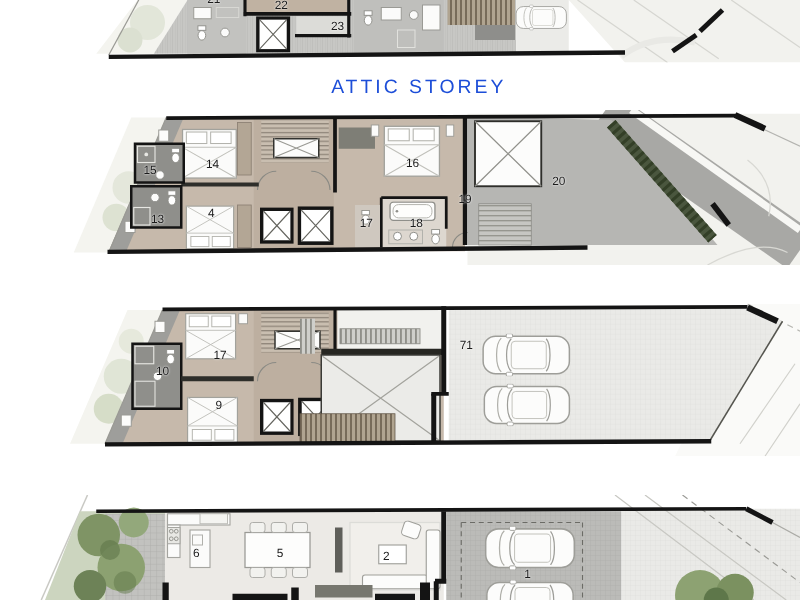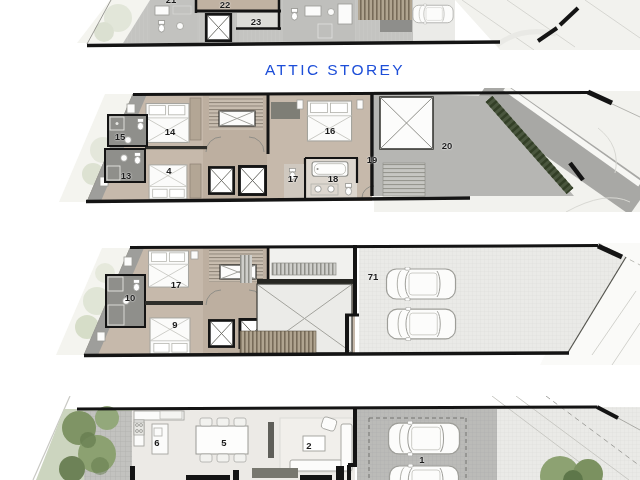--- a/index.html
+++ b/index.html
@@ -7,21 +7,21 @@
     position:relative;width:640px;height:480px;overflow:hidden;background:#ffffff;
     font-family:"Liberation Sans",sans-serif;
   }
   .plan-svg{position:absolute;left:0;display:block;}
   .storey-label{
     position:absolute;transform:translate(-50%,-50%);
     font-size:15.5px;letter-spacing:2.4px;color:#1d4ed8;font-weight:400;white-space:nowrap;
   }
   .rnum{
     position:absolute;transform:translate(-50%,-50%);
-    font-size:9.5px;font-weight:700;color:#1b1b1b;white-space:nowrap;line-height:1;
+    font-size:9.5px;font-weight:400;color:#1b1b1b;white-space:nowrap;line-height:1;
     text-shadow:0 0 2px rgba(255,255,255,.85),0 0 1px rgba(255,255,255,.85);
   }
 </style>
 </head>
 <body>
 
 <div class="sheet">
 
   <svg width="0" height="0" style="position:absolute" aria-hidden="true">
     <defs>
@@ -410,21 +410,21 @@
     <g>
       <path d="M77,13 L597,11" stroke="#141414" stroke-width="3" fill="none"></path>
       <path d="M597,11 L618,22" stroke="#141414" stroke-width="4"></path>
     </g>
   </svg>
 
   <div class="storey-label" style="left:335px;top:70px">ATTIC STOREY</div>
 
   <span class="rnum" style="left:171px;top:0px">21</span>
   <span class="rnum" style="left:225px;top:5px">22</span>
-  <span class="rnum" style="left:256px;top:22px">23</span>
+  <span class="rnum" style="left:270px;top:22px">23</span>
 
   <span class="rnum" style="left:120px;top:137px">15</span>
   <span class="rnum" style="left:170px;top:132px">14</span>
   <span class="rnum" style="left:126px;top:176px">13</span>
   <span class="rnum" style="left:169px;top:171px">4</span>
   <span class="rnum" style="left:330px;top:131px">16</span>
   <span class="rnum" style="left:293px;top:179px">17</span>
   <span class="rnum" style="left:333px;top:179px">18</span>
   <span class="rnum" style="left:372px;top:160px">19</span>
   <span class="rnum" style="left:447px;top:146px">20</span>

